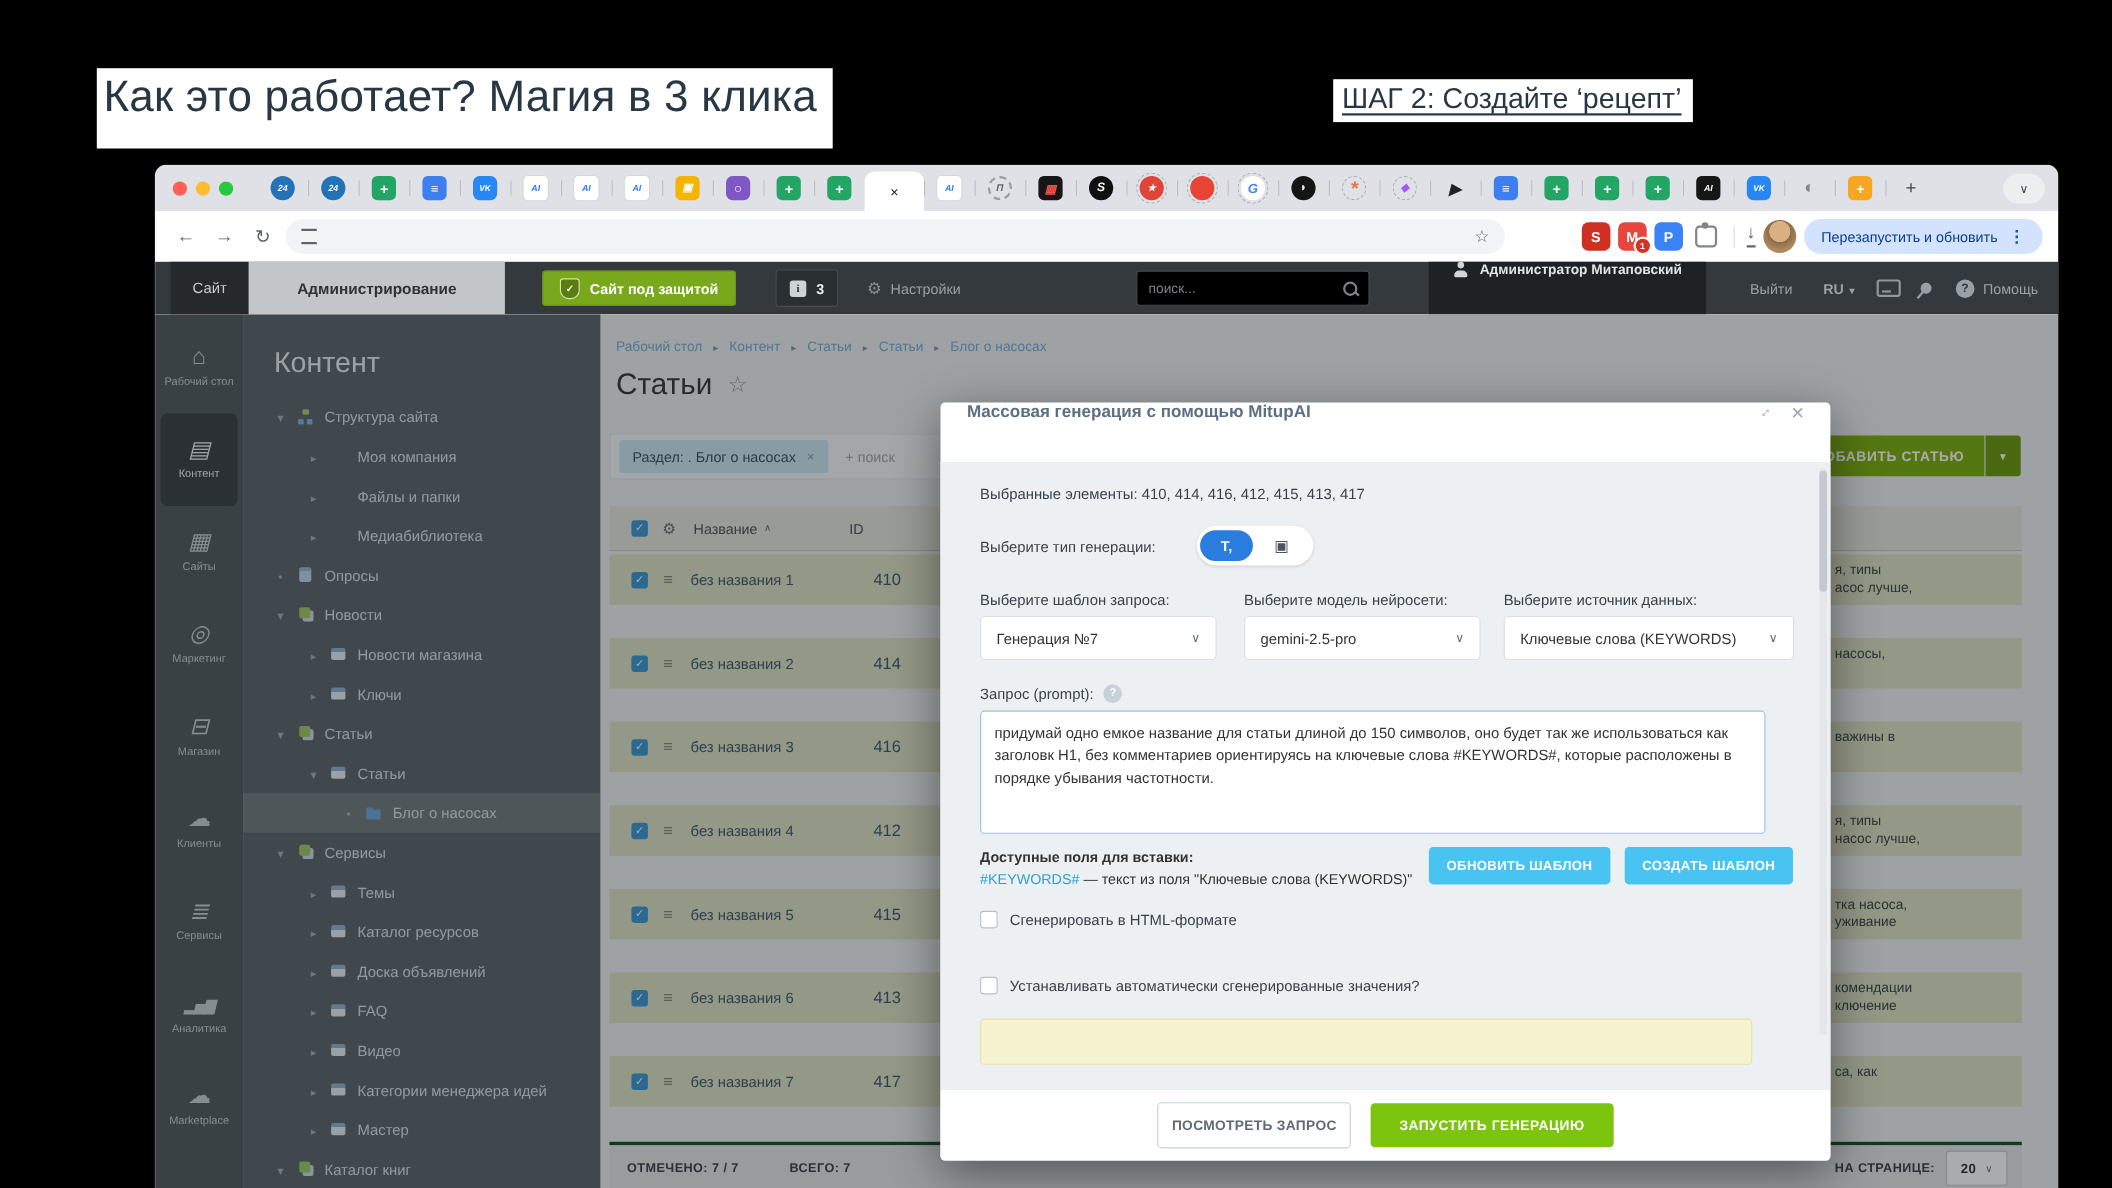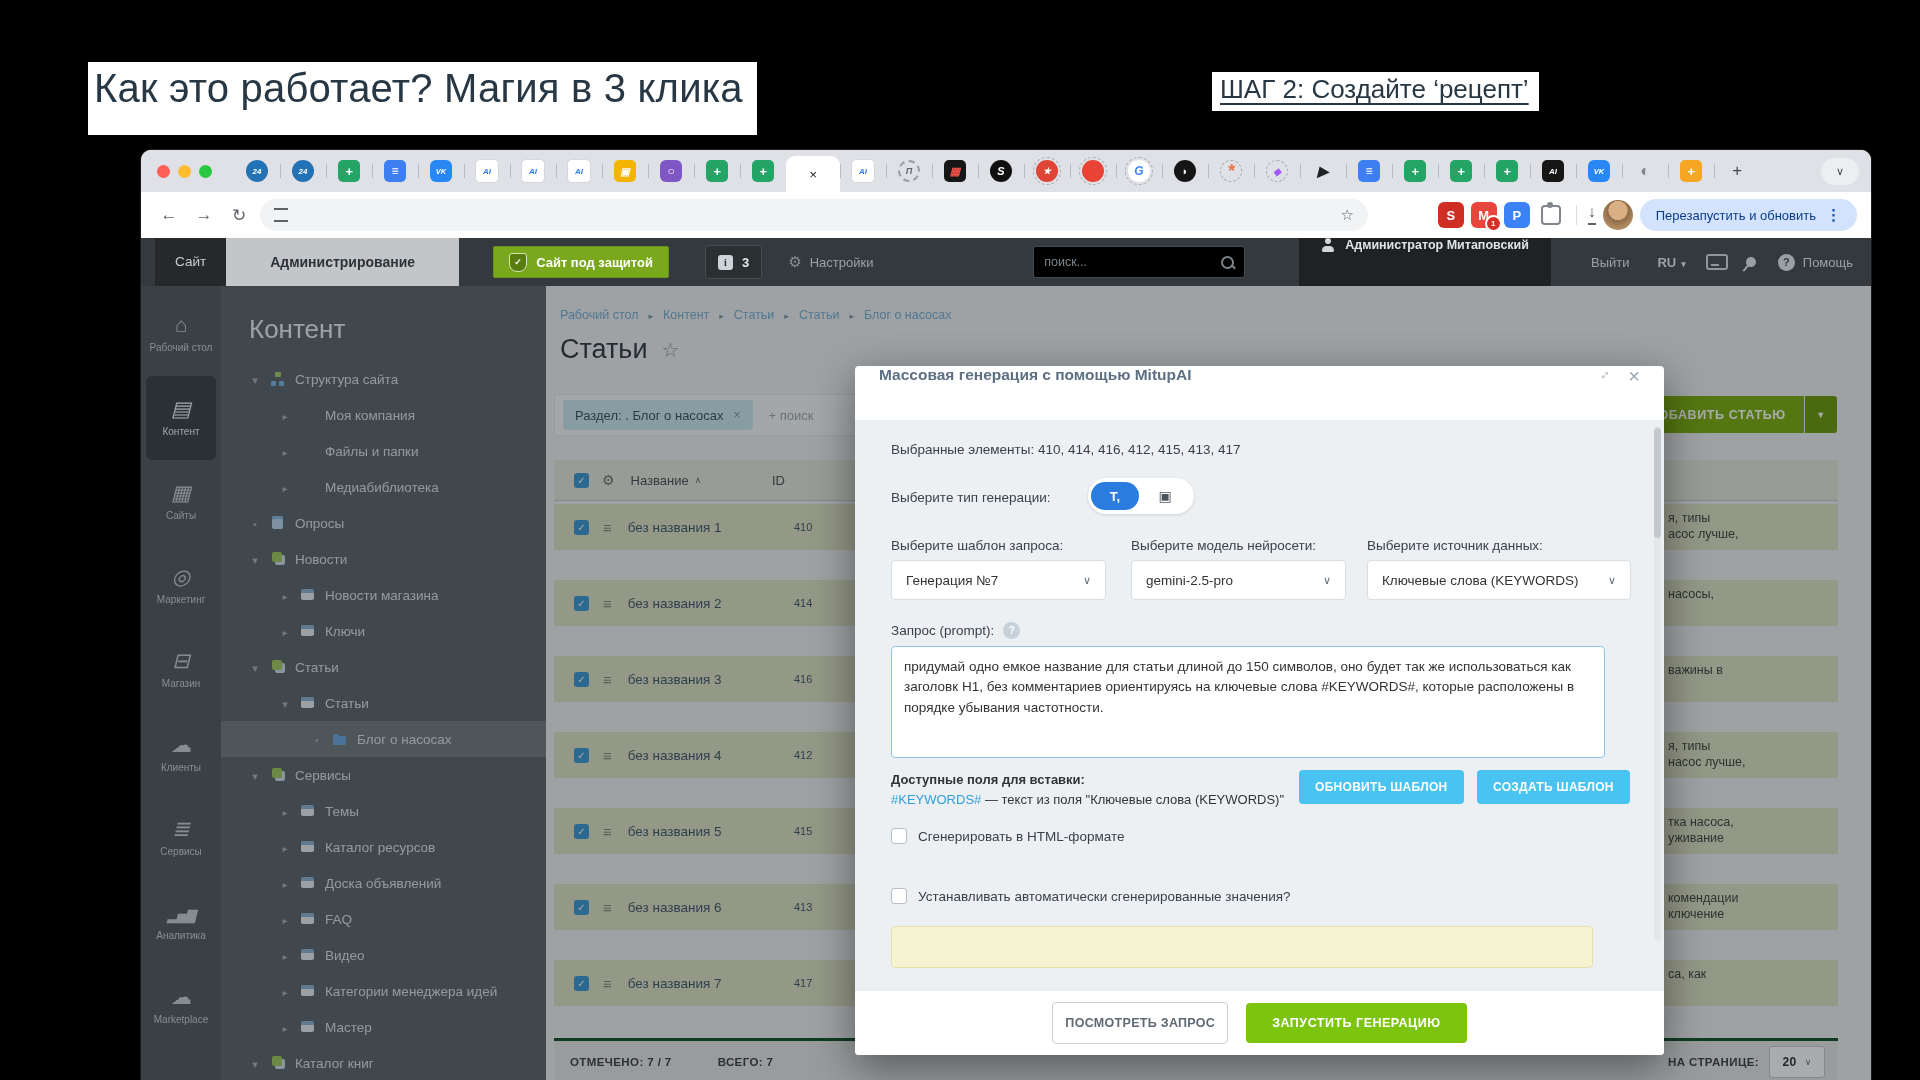--- a/index.html
+++ b/index.html
@@ -177,21 +177,21 @@
   .sortup{font-size:9px;color:#6a7076;}
   .hid{position:absolute;left:218px;}
   .rowswrap{position:absolute;inset:0;}
   .row{position:absolute;left:8px;width:1284px;height:46px;background:#dfe2c6;display:flex;align-items:center;}
   .row:nth-of-type(1){top:218px;}.row:nth-of-type(2){top:294px;}.row:nth-of-type(3){top:370px;}
   .row:nth-of-type(4){top:446px;}.row:nth-of-type(5){top:522px;}.row:nth-of-type(6){top:598px;}
   .row:nth-of-type(7){top:674px;}
   .row .cb{margin-left:20px;}
   .burger{margin-left:14px;color:#878d7a;font-size:15px;}
   .rname{margin-left:16px;color:#445b6e;font-size:13.5px;}
-  .rid{position:absolute;left:240px;color:#445b6e;font-size:11px;}
+  .rid{position:absolute;left:240px;color:#445b6e;font-size:15px;}
   .rfrag{position:absolute;left:1114px;top:6px;font-size:12.5px;line-height:16px;color:#3f4a44;white-space:pre-line;}
   .tfoot{position:absolute;left:8px;top:752px;width:1284px;height:42px;background:#e5e8e9;border-top:3px solid #14532d;
     display:flex;align-items:center;font-weight:700;font-size:11.5px;color:#3d4449;letter-spacing:.4px;}
   .fo-checked{margin-left:16px;}
   .fo-total{margin-left:46px;}
   .pp{position:absolute;left:1114px;display:flex;align-items:center;gap:10px;}
   .pp-box{width:54px;height:30px;background:#fff;border:1px solid #c6cbce;border-radius:3px;display:flex;
     align-items:center;justify-content:center;gap:8px;font-weight:700;font-size:12px;color:#333;}
   .pp-box .chev{font-size:9px;color:#6b7680;font-weight:400;}
   

